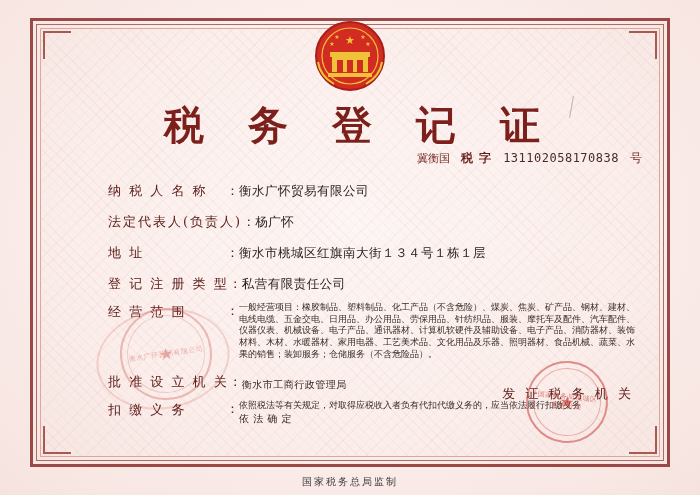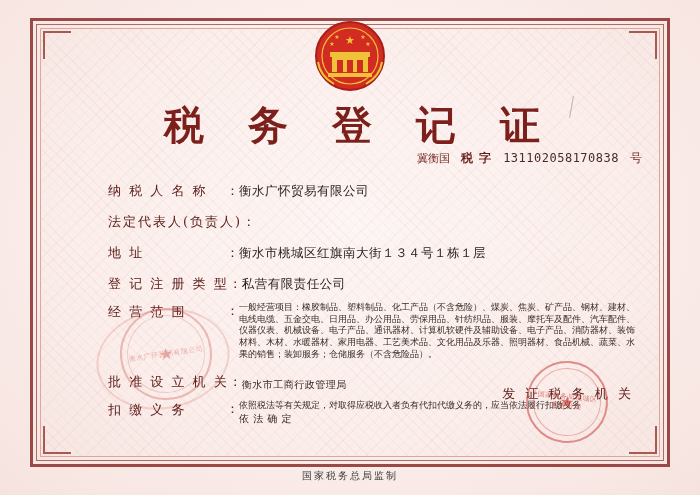--- a/index.html
+++ b/index.html
@@ -247,21 +247,21 @@
     border: 2px solid rgba(200, 70, 60, 0.18);
     border-radius: 50%;
     transform: rotate(-10deg);
     pointer-events: none;
   }
 
   
   .footer {
     position: absolute;
     left: 0; right: 0;
-    bottom: 12px;
+    bottom: 6px;
     text-align: center;
     font-family: "DejaVu Serif", "Liberation Serif", serif;
     font-size: 10px;
     color: #3a3a3a;
     letter-spacing: 2px;
   }
 
   
   .pen-mark {
     position: absolute;
@@ -328,20 +328,21 @@
 
     <div class="row">
       <div class="label">纳 税 人 名 称</div>
       <div class="colon">：</div>
       <div class="value">衡水广怀贸易有限公司</div>
     </div>
 
     <div class="row">
       <div class="label">法定代表人(负责人)</div>
       <div class="colon">：</div>
+      <div class="value">杨广怀</div>
     </div>
 
     <div class="row">
       <div class="label">地        址</div>
       <div class="colon">：</div>
       <div class="value">衡水市桃城区红旗南大街１３４号１栋１层</div>
     </div>
 
     <div class="row">
       <div class="label">登 记 注 册 类 型</div>

